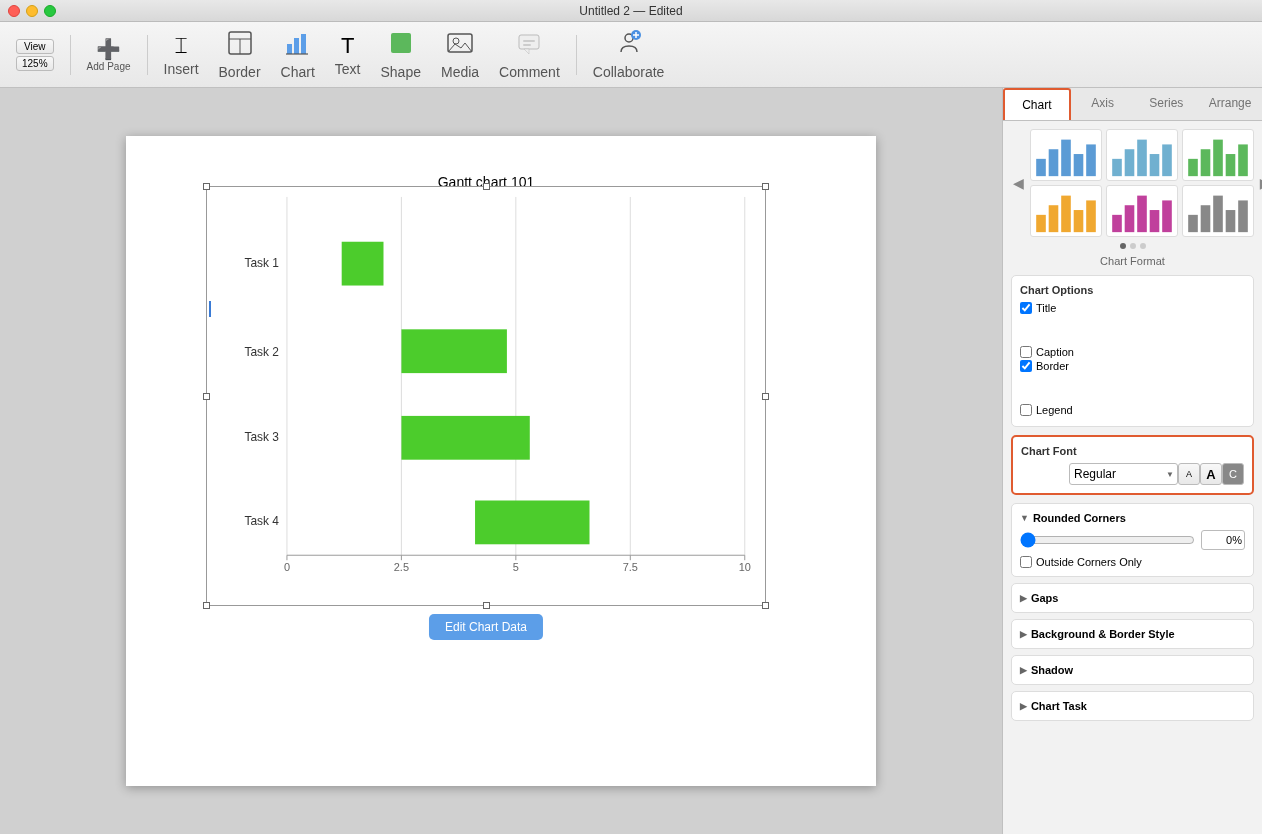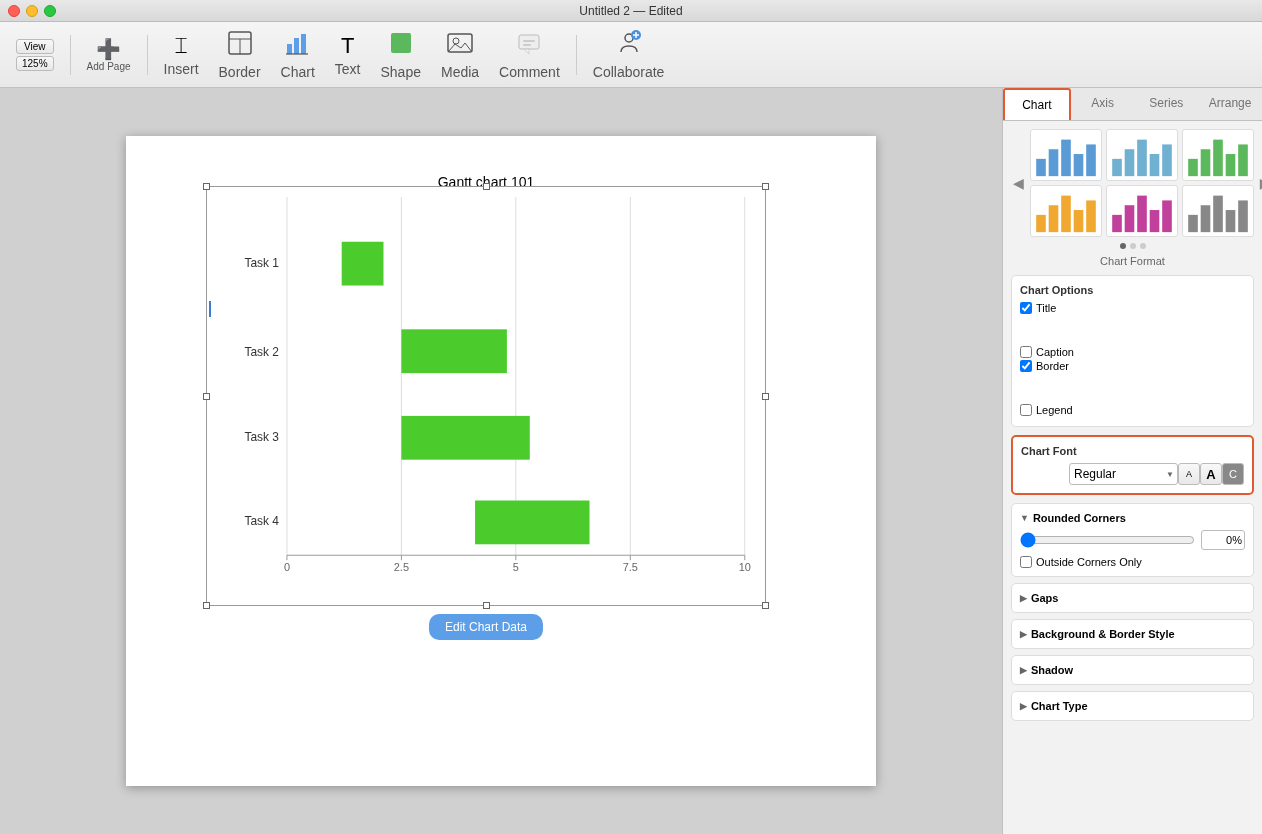--- a/index.html
+++ b/index.html
@@ -133,21 +133,21 @@
 
     
     .edit-chart-btn {
       position: absolute;
       bottom: -35px;
       left: 50%;
       transform: translateX(-50%);
       background: #5c9ee8;
       color: white;
       border: none;
-      border-radius: 10px;
+      border-radius: 5px;
       padding: 6px 16px;
       font-size: 12px;
       cursor: pointer;
     }
 
     
     .sidebar {
       width: 260px;
       background: #f2f2f2;
       border-left: 1px solid #c0c0c0;
@@ -761,20 +761,20 @@
       <div class="collapsible-section">
         <div class="collapsible-header">
           <span class="arrow">▶</span>
           <span>Shadow</span>
         </div>
       </div>
 
       <div class="collapsible-section">
         <div class="collapsible-header">
           <span class="arrow">▶</span>
-          <span>Chart Type</span>
+          <span>Chart Task</span>
         </div>
       </div>
 
     </div>
   </div>
 
 </div>
 
 </body></html>

